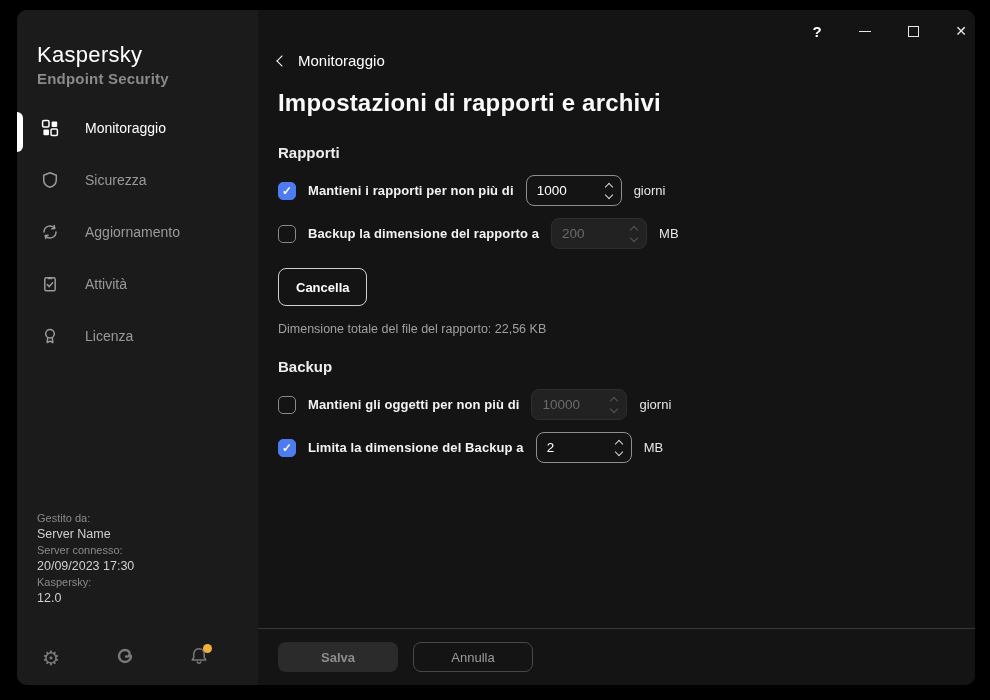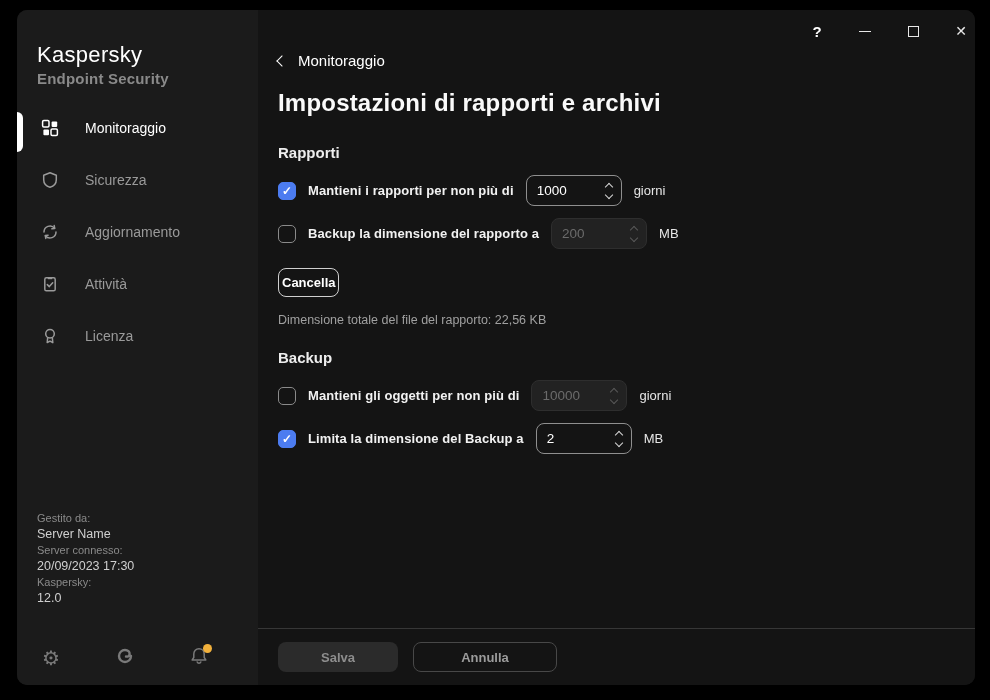--- a/index.html
+++ b/index.html
@@ -69,27 +69,27 @@
   .spin { position:absolute; right:9px; top:0; height:100%; display:flex; flex-direction:column; justify-content:center; gap:4px; cursor:pointer; }
   .chv { width:6px; height:6px; border-right:1.6px solid #d6d6d6; border-bottom:1.6px solid #d6d6d6; display:block; }
   .chv.up { transform:rotate(-135deg); }
   .chv.down { transform:rotate(45deg); margin-top:-2px; }
   .numwrap.disabled { border-color:#2e2e2e; background:#222222; }
   .numwrap.disabled input { color:#6b6b6b; }
   .numwrap.disabled .chv { border-color:#585858; }
 
   .unit { color:#e6e6e6; font-size:13px; }
 
-  .btn-clear { margin-top:19px; height:29px; padding:0 3px; background:transparent; border:1.5px solid #cfcfcf; border-radius:8px; color:#fff; font-size:13px; font-weight:700; font-family:"Liberation Sans", sans-serif; cursor:pointer; display:inline-flex; align-items:center; }
+  .btn-clear { margin-top:19px; height:38px; padding:0 17px; background:transparent; border:1.5px solid #cfcfcf; border-radius:8px; color:#fff; font-size:13px; font-weight:700; font-family:"Liberation Sans", sans-serif; cursor:pointer; display:inline-flex; align-items:center; }
   .note { margin-top:16px; color:#a0a0a0; font-size:12.5px; }
 
   
   .footer { height:57px; border-top:1px solid #373737; display:flex; align-items:center; padding-left:20px; gap:15px; flex:none; }
   .btn-save { width:120px; height:30px; background:#2b2b2b; border:none; border-radius:8px; color:#8d8d8d; font-size:13px; font-weight:700; font-family:"Liberation Sans", sans-serif; cursor:pointer; }
-  .btn-cancel { width:144px; height:30px; background:transparent; border:1.5px solid #484848; border-radius:8px; color:#9b9b9b; font-size:13px; font-weight:700; font-family:"Liberation Sans", sans-serif; cursor:pointer; }
+  .btn-cancel { width:120px; height:30px; background:transparent; border:1.5px solid #484848; border-radius:8px; color:#9b9b9b; font-size:13px; font-weight:400; font-family:"Liberation Sans", sans-serif; cursor:pointer; }
 </style>
 </head>
 <body>
 
 <div class="window">
 
   <div class="win-controls">
     <div class="win-btn">
         <span class="help-glyph">?</span>
       </div>

